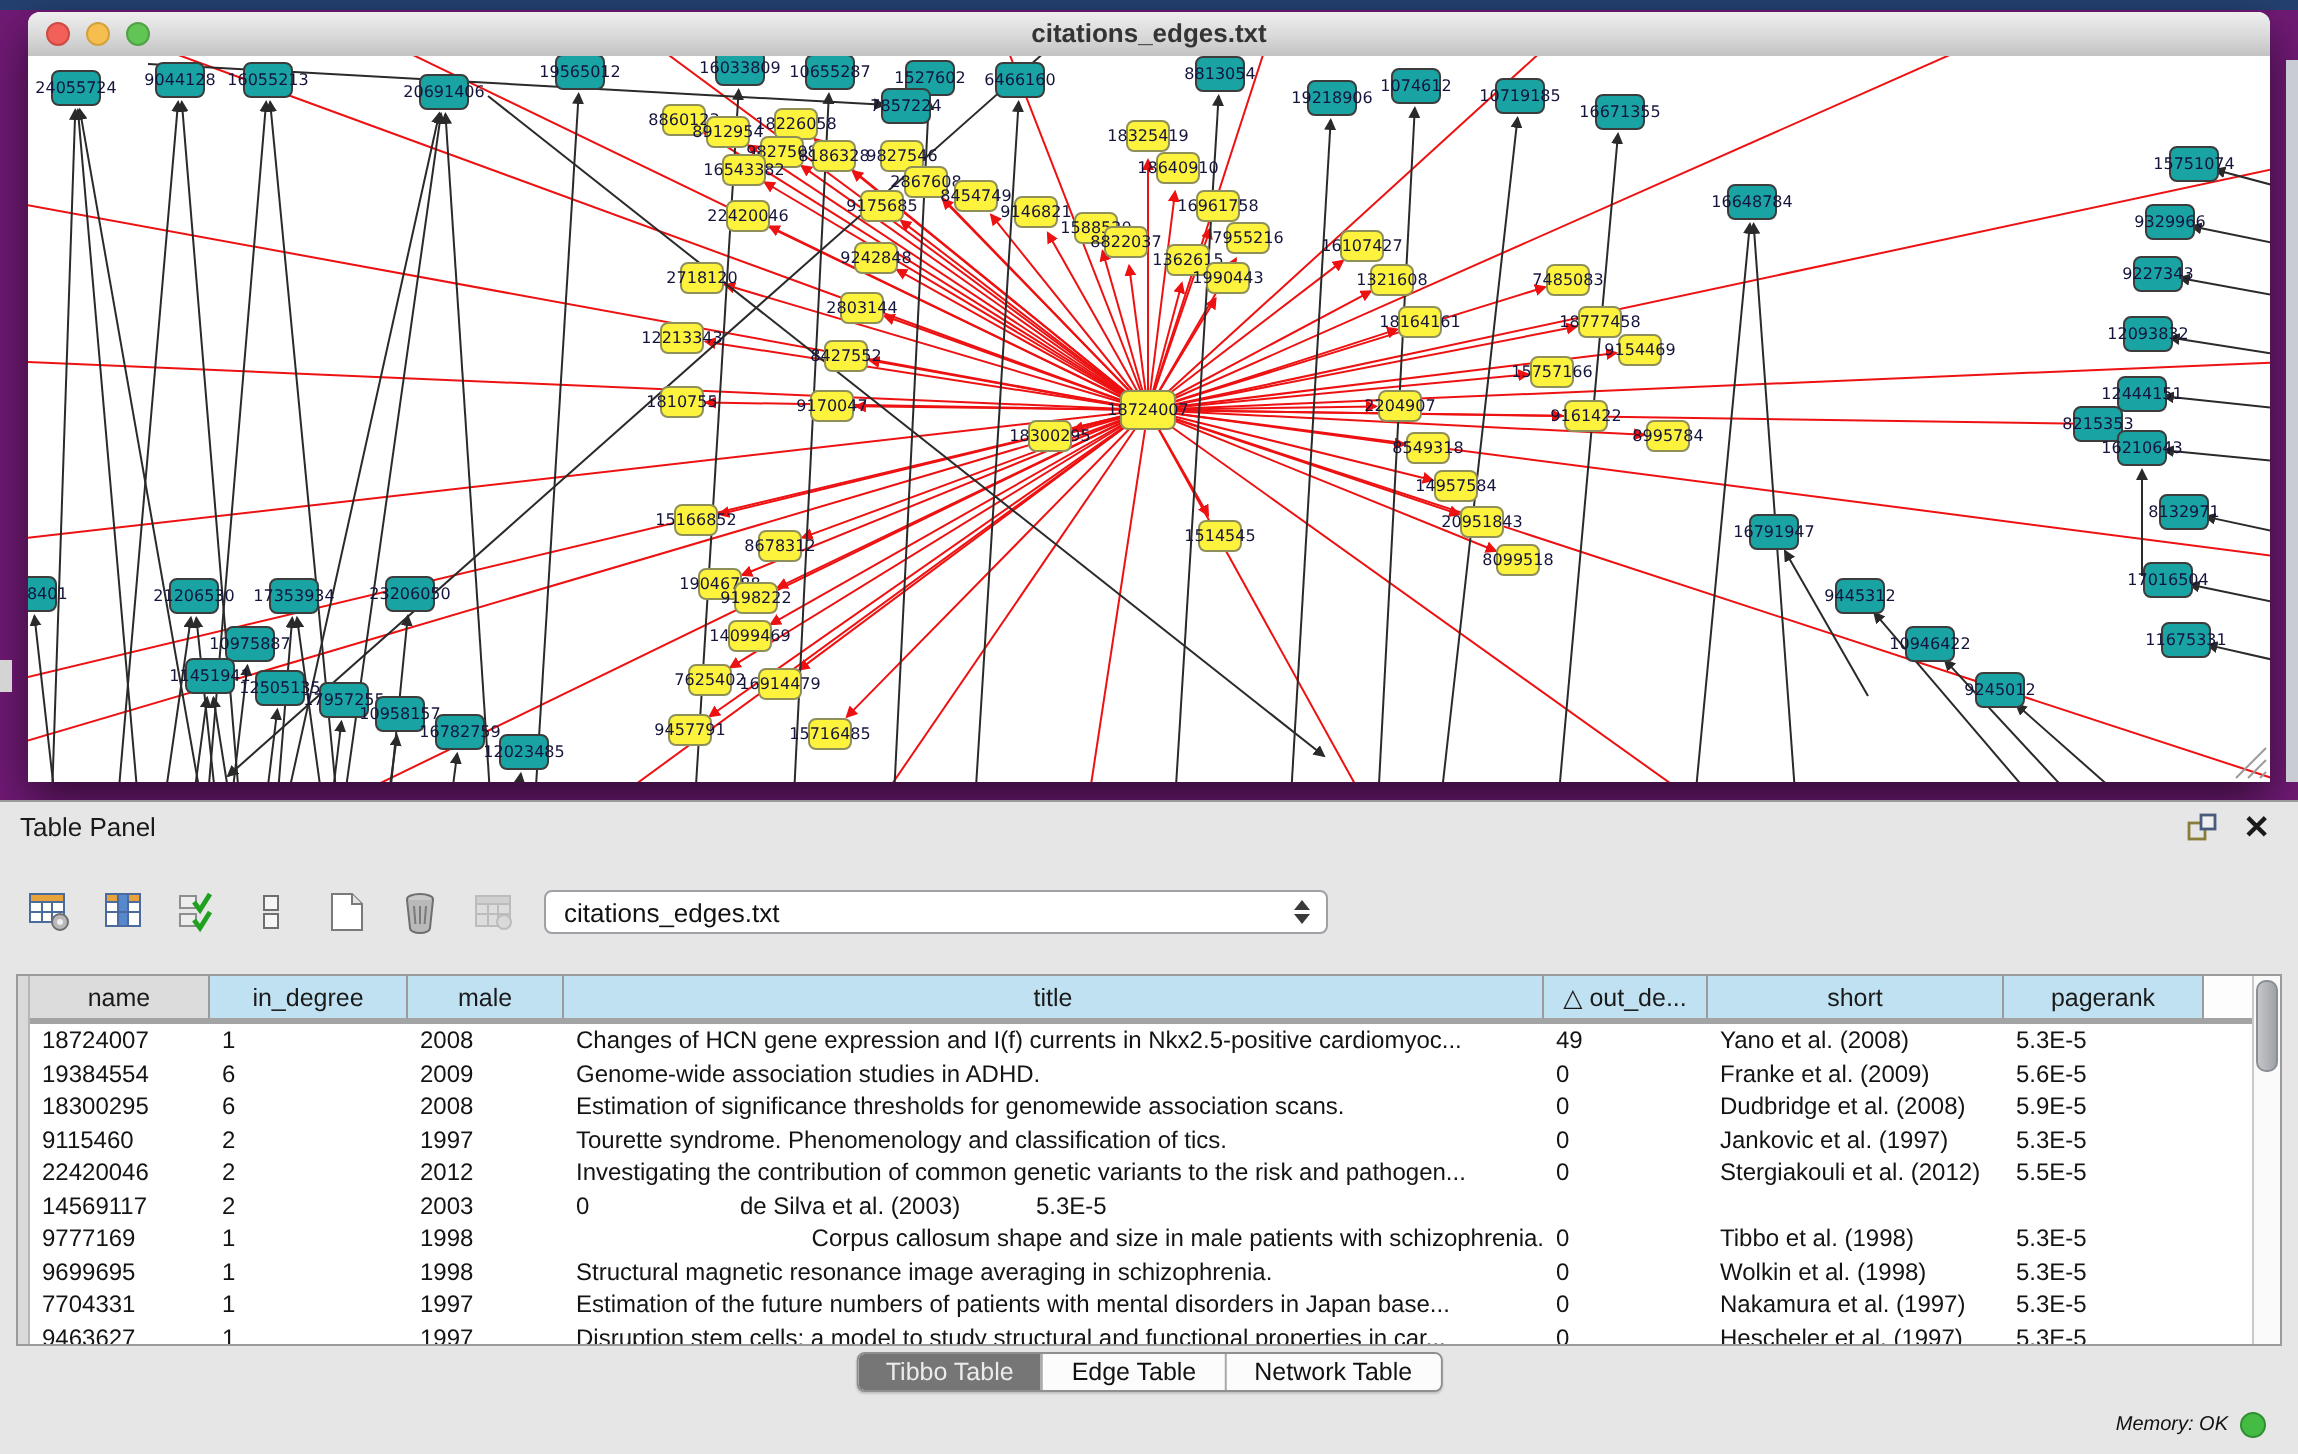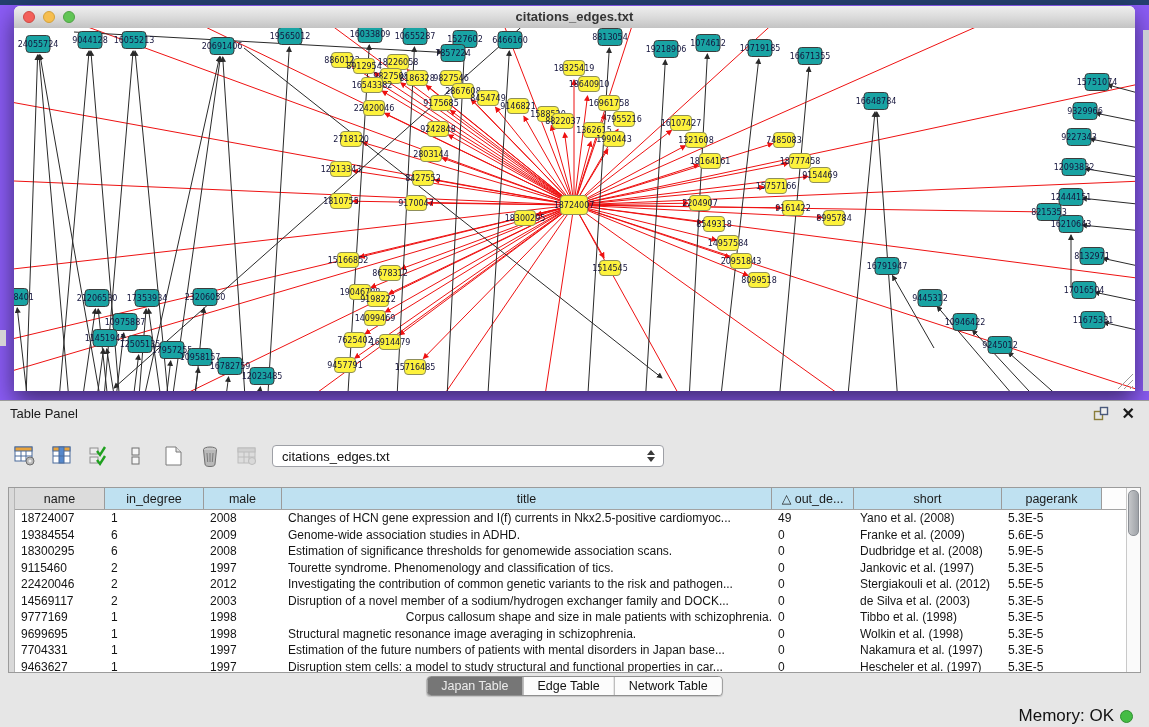--- a/index.html
+++ b/index.html
@@ -1,16 +1,16 @@
 <!DOCTYPE html>
 <html><head>
 <meta charset="utf-8">
 <style>
   html,body{margin:0;padding:0;}
-  #screen{position:relative;width:1149px;height:727px;background:#8b5cf6;overflow:hidden;
+  #screen{position:relative;width:1149px;height:727px;background:#701a75;overflow:hidden;
           font-family:"Liberation Sans",sans-serif;}
   #top-strip{position:absolute;left:0;top:0;width:1149px;height:5px;background:#24406F;}
   
   #graph-window{position:absolute;left:14px;top:6px;width:1121px;height:385px;
      border-radius:6px 6px 0 0;box-shadow:0 10px 24px rgba(0,0,0,.55);background:#fff;}
   #titlebar{position:absolute;left:0;top:0;right:0;height:22px;
      background:linear-gradient(#EFEFEF,#D9D9D9 55%,#C3C3C3);
      border-bottom:1px solid #8E8E8E;border-radius:6px 6px 0 0;}
   .lights{position:absolute;left:9px;top:5px;display:flex;gap:8px;}
   .light{width:12px;height:12px;border-radius:50%;box-sizing:border-box;}
@@ -35,40 +35,40 @@
      border:1px solid #9EA0A6;border-radius:4px;box-sizing:border-box;cursor:pointer;}
   #network-select .val{position:absolute;left:9px;top:3px;font-size:13px;color:#111;}
   .stepper{position:absolute;right:8px;top:4px;display:flex;flex-direction:column;gap:2px;}
   .tri-up{width:0;height:0;border-left:4px solid transparent;border-right:4px solid transparent;border-bottom:5px solid #3A3A3A;}
   .tri-down{width:0;height:0;border-left:4px solid transparent;border-right:4px solid transparent;border-top:5px solid #3A3A3A;}
   
   #table{position:absolute;left:8px;top:86px;width:1133px;height:186px;background:#fff;
      border:1px solid #9B9B9B;box-sizing:border-box;display:flex;}
   #gutter{width:5px;background:#D9D9D9;border-right:1px solid #B5B5B5;}
   #grid{flex:1;display:flex;flex-direction:column;overflow:hidden;}
-  .hrow{display:flex;height:21px;border-bottom:1px solid #a3a3a3;flex:none;}
+  .hrow{display:flex;height:21px;border-bottom:3px solid #a3a3a3;flex:none;}
   .hcell{box-sizing:border-box;border-right:1px solid #9B9B9B;font-size:12.5px;color:#1A1A1A;
      display:flex;align-items:center;justify-content:center;background:#BFE1F1;white-space:nowrap;overflow:hidden;cursor:pointer;}
   .hcell.gray{background:#DCDCDC;}
   .hcell.filler{background:#FDFDFD;border-right:none;cursor:default;}
   .trow{display:flex;height:16.5px;flex:none;align-items:center;}
   .tcell{box-sizing:border-box;padding-left:6px;font-size:12px;color:#141414;white-space:nowrap;overflow:hidden;}
   #vscroll{width:13px;background:#FAFAFA;border-left:1px solid #C9C9C9;position:relative;}
   #vthumb{position:absolute;left:1px;top:2px;width:9px;height:44px;border-radius:5px;
      background:linear-gradient(90deg,#C4C6C9,#9FA3A8);border:1px solid #8A8E94;cursor:pointer;}
   
   #tabs{position:absolute;left:50%;top:275px;transform:translateX(-50%);display:inline-flex;
      border:1px solid #8F8F8F;border-radius:4px;overflow:hidden;background:#FCFCFC;
      box-shadow:0 1px 1px rgba(0,0,0,.15);}
   .tab{padding:2px 14px;font-size:12.5px;color:#111;background:#FCFCFC;cursor:pointer;white-space:nowrap;}
   .tab.active{background:#767676;color:#ECECEC;}
   .tab + .tab{border-left:1px solid #A9A9A9;}
   
   #status{position:absolute;right:16px;top:305px;display:flex;align-items:center;gap:6px;}
-  #status .txt{font-size:17px;color:#111;}
+  #status .txt{font-size:10px;color:#111;font-style:italic;}
   #memory-led{width:13px;height:13px;border-radius:50%;background:#44BC44;border:1px solid #2F8F30;box-sizing:border-box;}
   svg text{font-family:"DejaVu Sans",sans-serif;}
 </style>
 </head>
 <body>
 
 <div id="screen">
   <div id="top-strip"></div>
 
   <div id="graph-window">
@@ -558,21 +558,20 @@
               <div class="tcell" style="width: 78px;">2012</div>
               <div class="tcell" style="width: 490px;">Investigating the contribution of common genetic variants to the risk and pathogen...</div>
               <div class="tcell" style="width: 82px;">0</div>
               <div class="tcell" style="width: 148px;">Stergiakouli et al. (2012)</div>
               <div class="tcell" style="width: 100px;">5.5E-5</div>
             </div>
             <div class="trow">
               <div class="tcell" style="width: 90px;">14569117</div>
               <div class="tcell" style="width: 99px;">2</div>
               <div class="tcell" style="width: 78px;">2003</div>
-              <div class="tcell" style="width: 490px;">Disruption of a novel member of a sodium/hydrogen exchanger family and DOCK...</div>
               <div class="tcell" style="width: 82px;">0</div>
               <div class="tcell" style="width: 148px;">de Silva et al. (2003)</div>
               <div class="tcell" style="width: 100px;">5.3E-5</div>
             </div>
             <div class="trow">
               <div class="tcell" style="width: 90px;">9777169</div>
               <div class="tcell" style="width: 99px;">1</div>
               <div class="tcell" style="width: 78px;">1998</div>
               <div class="tcell" style="width: 490px; text-align: right;">Corpus callosum shape and size in male patients with schizophrenia.</div>
               <div class="tcell" style="width: 82px;">0</div>
@@ -607,21 +606,21 @@
               <div class="tcell" style="width: 100px;">5.3E-5</div>
             </div>
           </div>
       </div>
       <div id="vscroll">
         <div id="vthumb"></div>
       </div>
     </div>
 
     <div id="tabs">
-      <div class="tab active">Japan Table</div>
+      <div class="tab active">Tibbo Table</div>
       <div class="tab">Edge Table</div>
       <div class="tab">Network Table</div>
     </div>
 
     <div id="status">
       <span class="txt">Memory: OK</span>
       <span id="memory-led"></span>
     </div>
   </div>
 </div>

